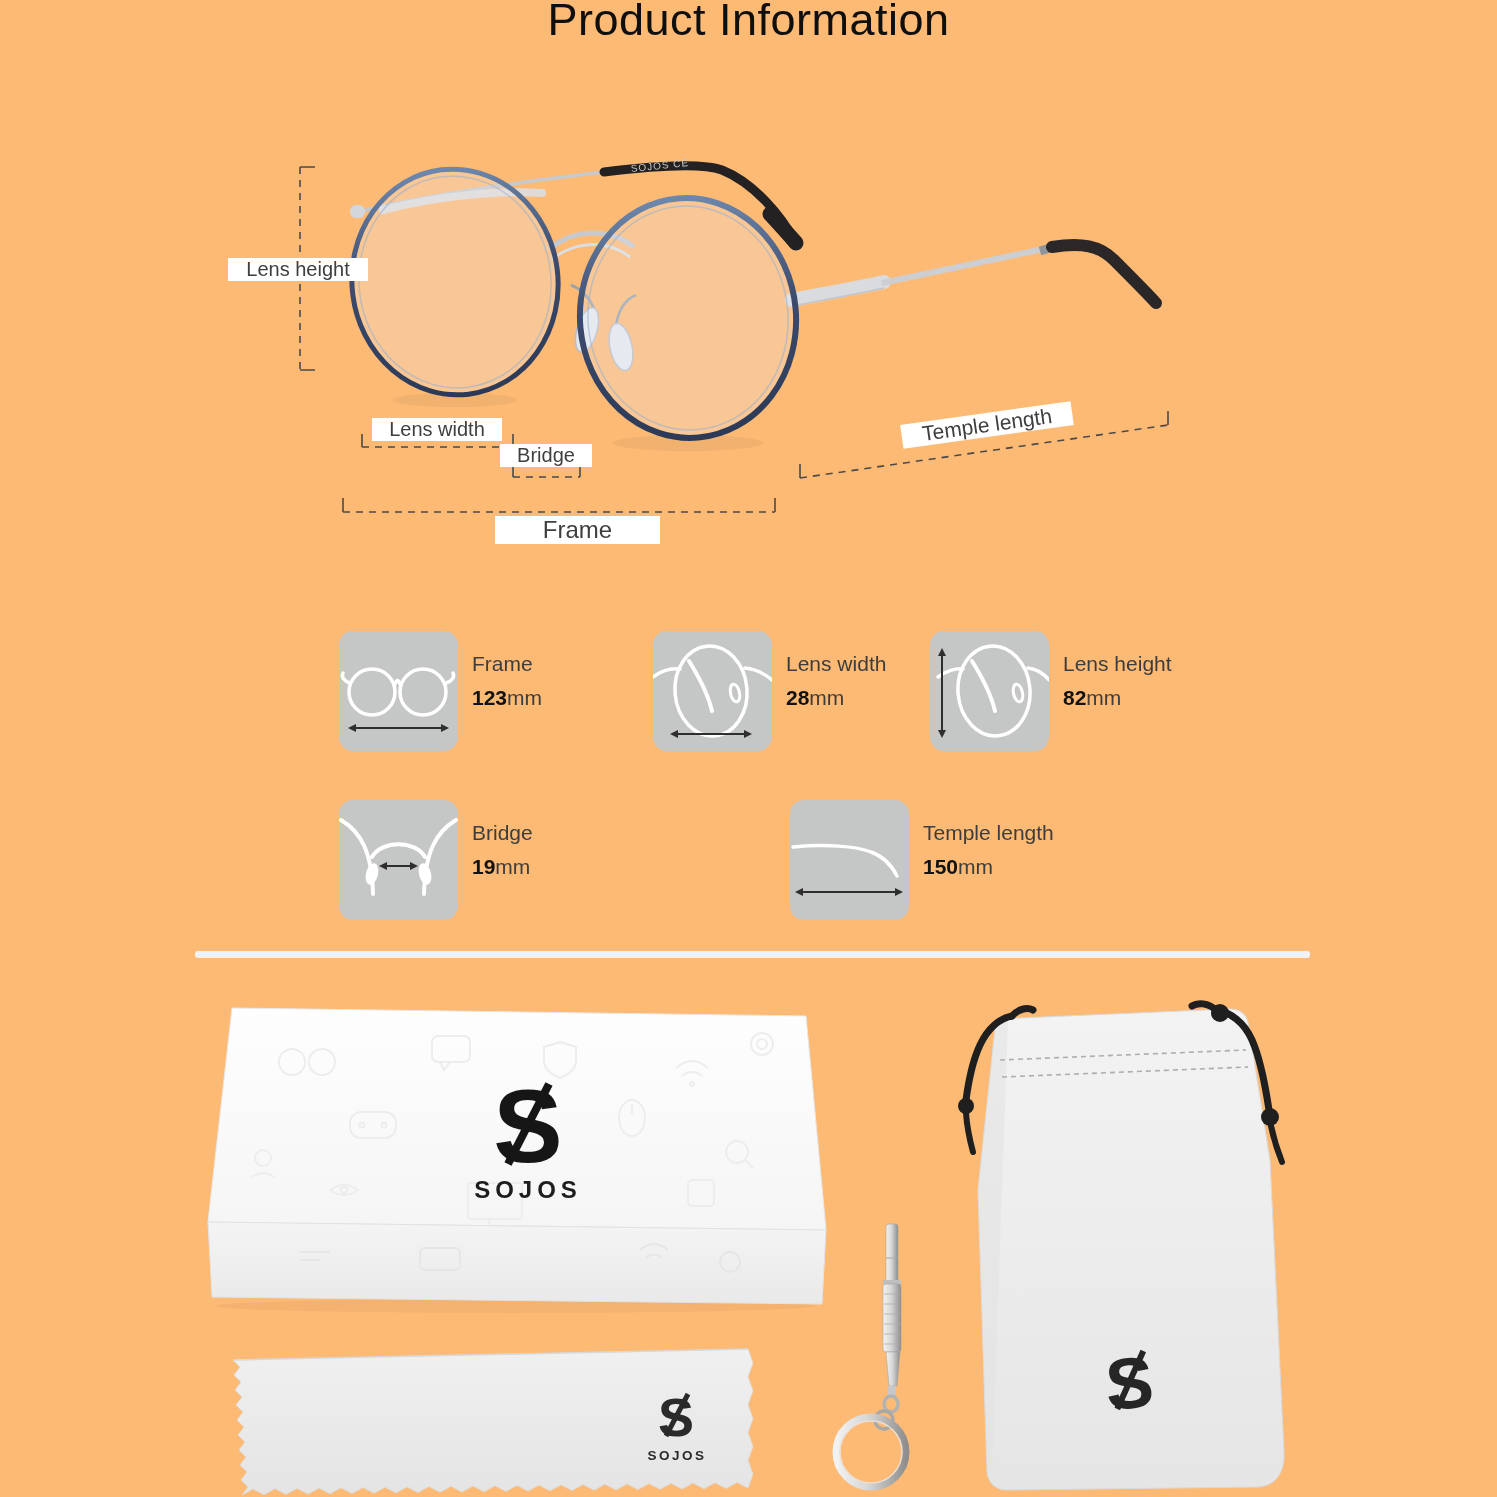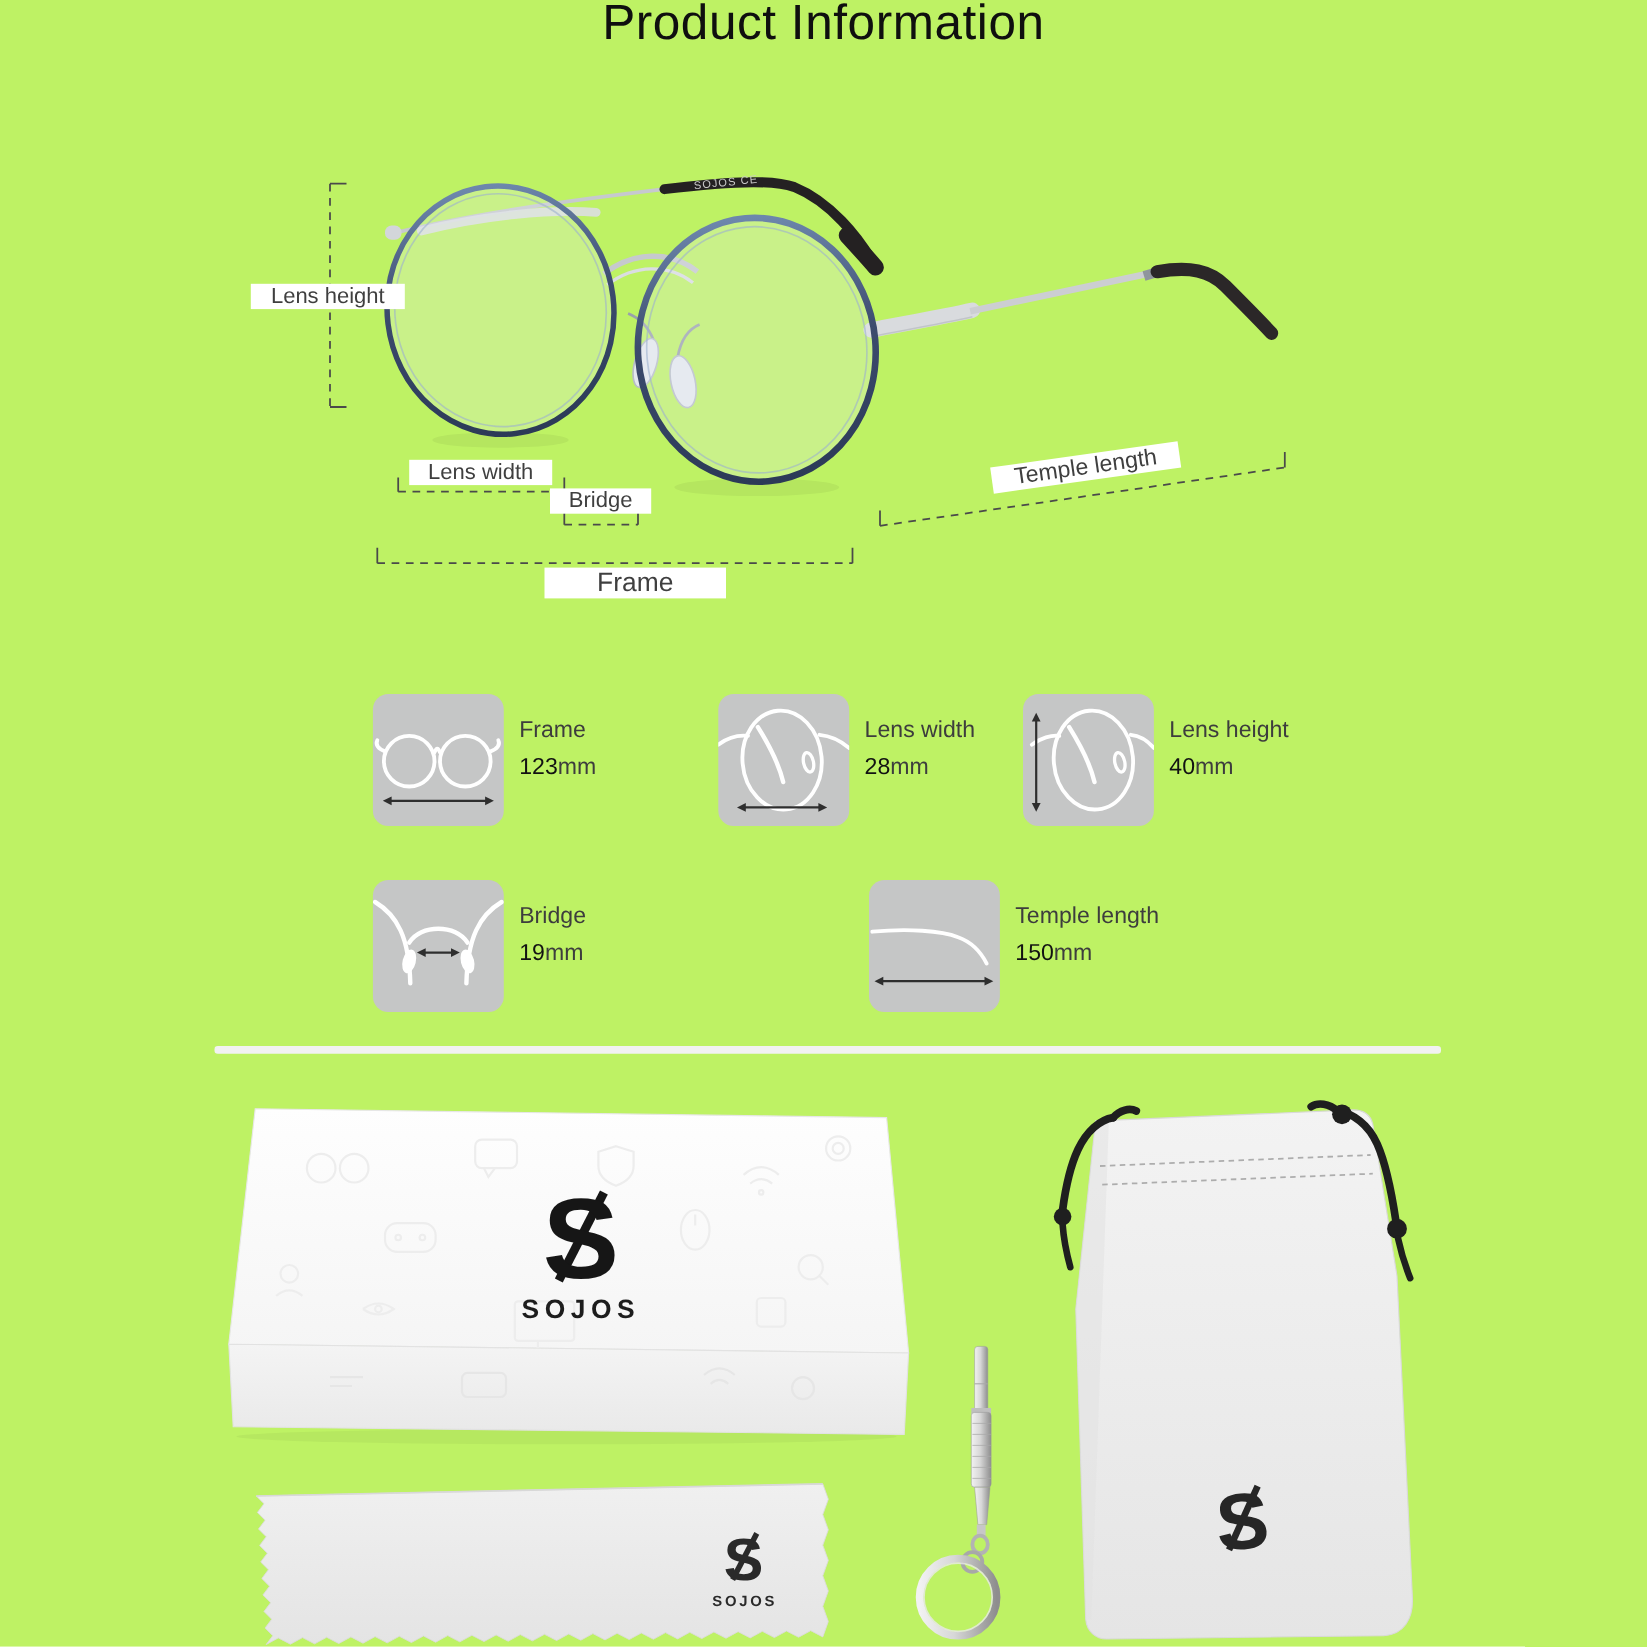--- a/index.html
+++ b/index.html
@@ -1,32 +1,32 @@
 <!DOCTYPE html>
 <html><head>
 <meta charset="utf-8">
 <style>
   html,body{margin:0;padding:0;background:#fff}
-  .page{position:relative;width:1497px;height:1497px;background:#bef264;overflow:hidden;
+  .page{position:relative;width:1497px;height:1497px;background:#fdba74;overflow:hidden;
         font-family:"Liberation Sans",sans-serif;color:#222}
   .title{position:absolute;top:-6px;left:0;right:0;text-align:center;
          font-size:45px;font-weight:400;color:#0f0f0f;letter-spacing:.5px}
   .hero-svg{position:absolute;left:0;top:0;width:1497px;height:600px;z-index:1}
   .ann-label{position:absolute;z-index:2;color:#3f3f3f;background:#fff;
              text-align:center;font-size:20px;line-height:1.15}
   #lbl-lens-height{left:228px;top:258px;width:140px}
   #lbl-lens-width{left:372px;top:418px;width:130px}
   #lbl-bridge{left:500px;top:444px;width:92px}
   #lbl-frame{left:495px;top:516px;width:165px;font-size:24px}
   #lbl-temple{left:901px;top:413px;width:172px;font-size:21px;transform:rotate(-8deg)}
   .spec-card{position:absolute;display:flex;z-index:2}
   .spec-icon{width:119px;height:120px;border-radius:14px;background:#c5c6c6;flex:none}
   .spec-icon svg{display:block;width:119px;height:120px}
   .spec-text{margin:16px 0 0 14px;font-size:21px;color:#3d3d3d;line-height:1.6;white-space:nowrap}
-  .spec-text b{color:#121212;font-weight:400}
+  .spec-text b{color:#121212;font-weight:700}
   .divider{position:absolute;left:195px;top:951px;width:1115px;height:7px;
            background:#f2f2f2;border-radius:3px;z-index:1}
   .package-svg{position:absolute;left:0;top:960px;width:1497px;height:537px;z-index:1}
   svg text{font-family:"Liberation Sans",sans-serif}
 </style>
 </head>
 <body>
 
 <div class="page">
 
@@ -170,21 +170,21 @@
         </g>
         <g stroke="#2e2e2e" stroke-width="2">
             <line x1="12" y1="22" x2="12" y2="102"></line>
           </g>
         <polygon points="12,17 8,25 16,25" fill="#2e2e2e"></polygon>
         <polygon points="12,107 8,99 16,99" fill="#2e2e2e"></polygon>
       </svg>
     </div>
     <div class="spec-text">
       <div>Lens height</div>
-      <div><b>40</b><span>mm</span></div>
+      <div><b>82</b><span>mm</span></div>
     </div>
   </div>
 
   <div class="spec-card" style="left:339px;top:800px">
     <div class="spec-icon">
       <svg viewBox="0 0 119 120">
         <g fill="none" stroke="#fff" stroke-width="4" stroke-linecap="round">
           <path d="M2 20 C22 32 33 52 34 94"></path>
           <path d="M117 20 C97 32 86 52 85 94"></path>
           <path d="M33 57 C43 40 76 40 86 57"></path>

